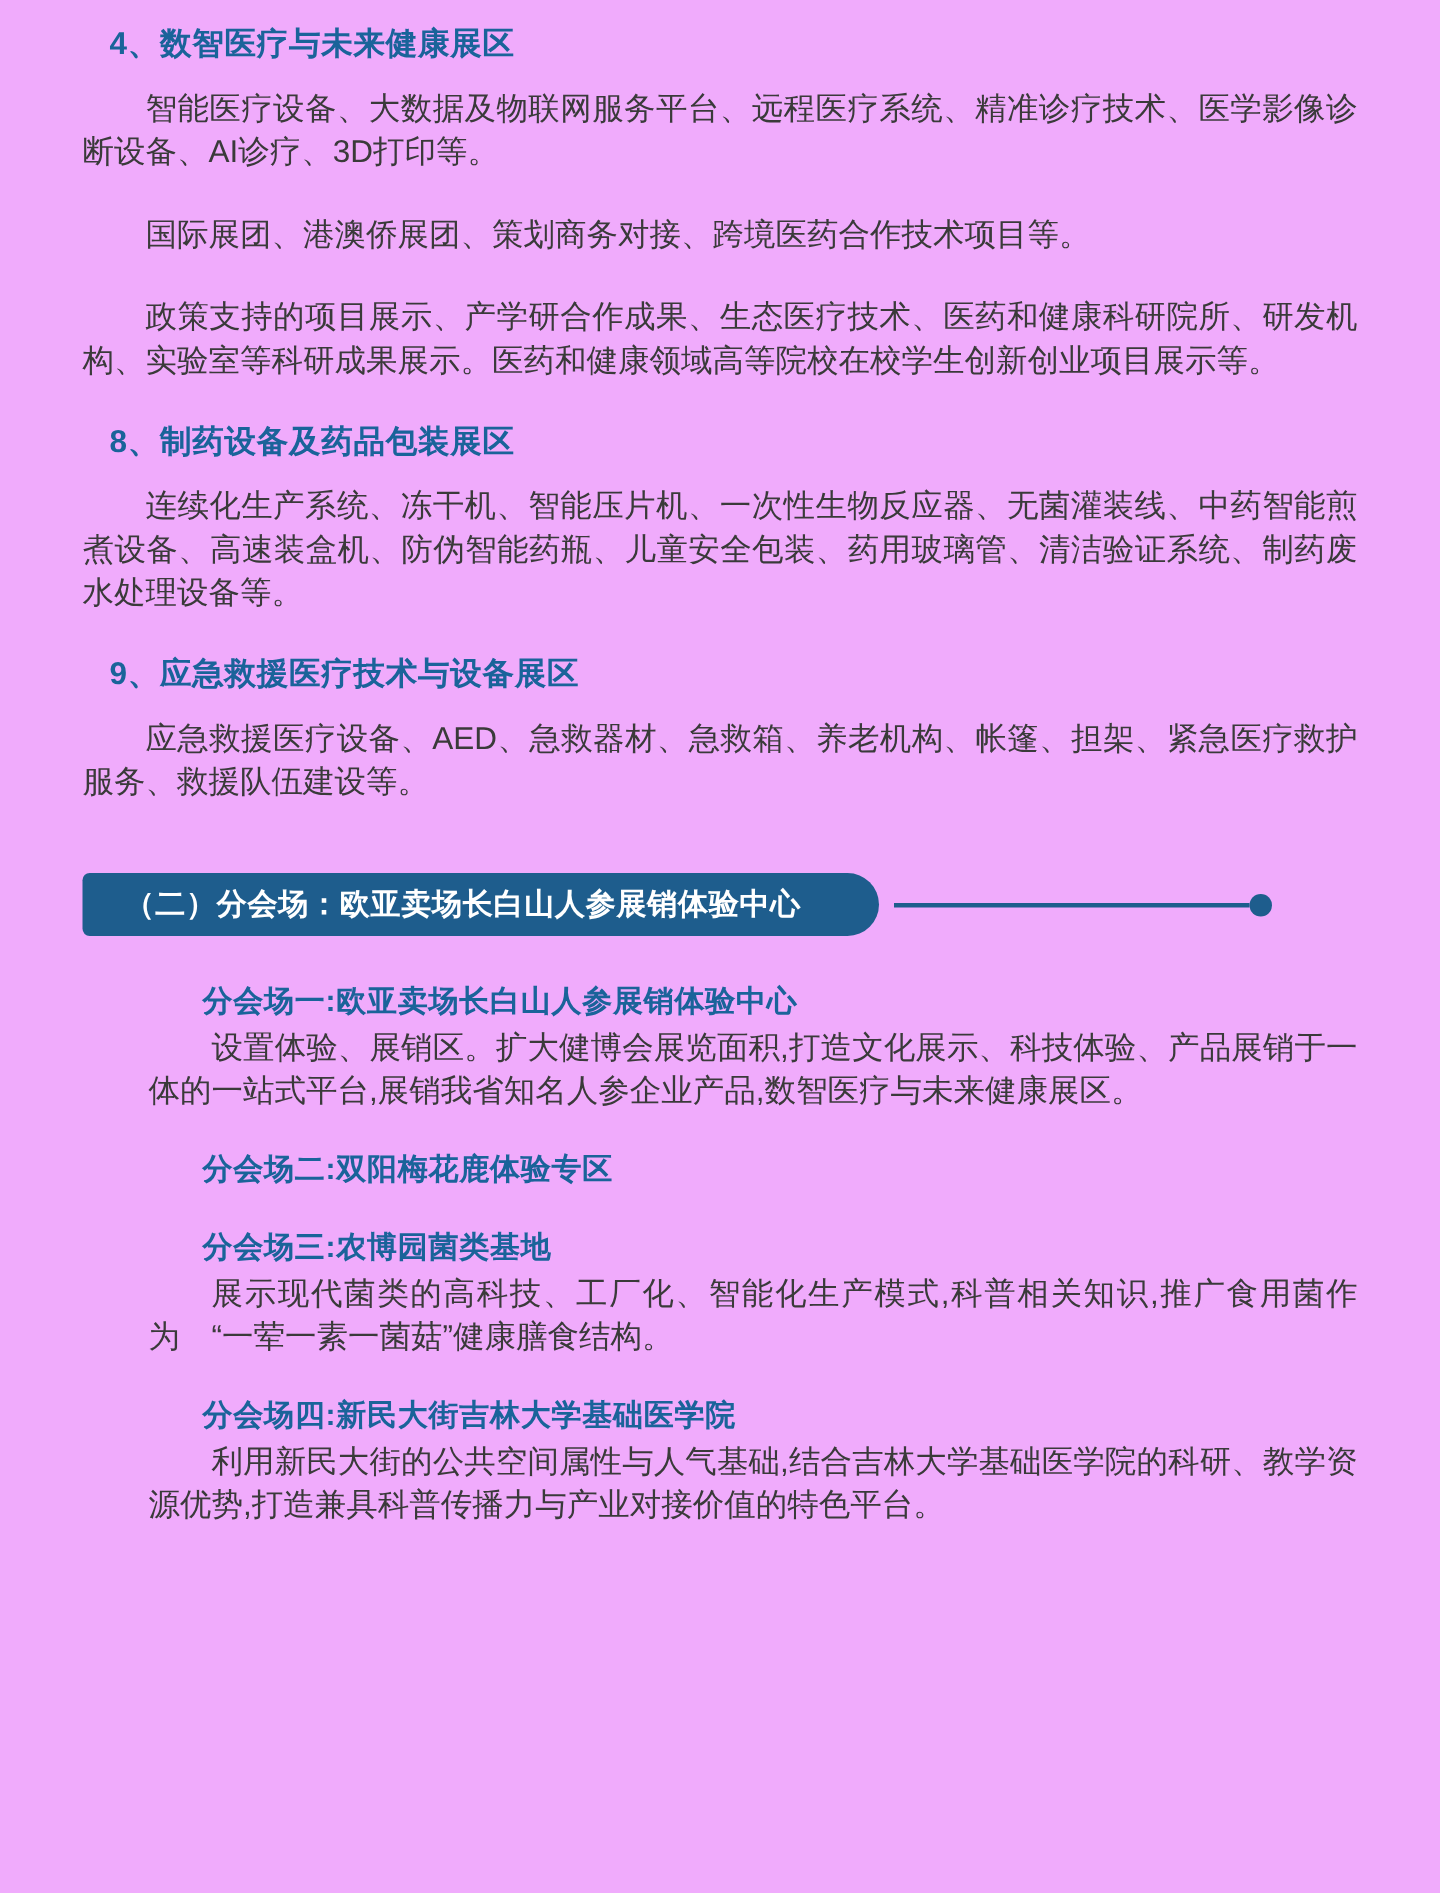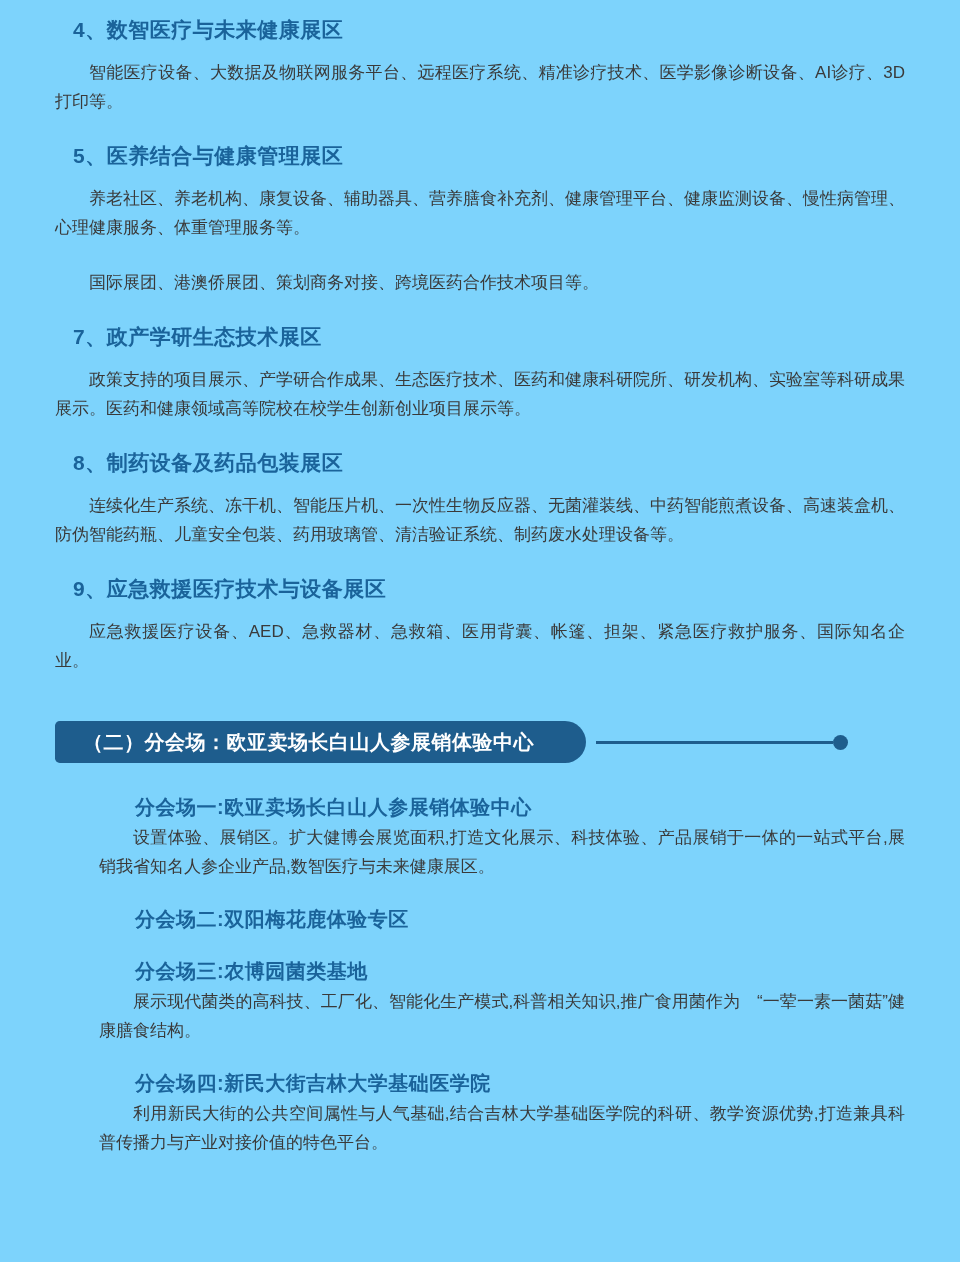--- a/index.html
+++ b/index.html
@@ -9,35 +9,35 @@
     height: 1262px;
     margin: 0 auto;
     font-family: "Liberation Sans", "DejaVu Sans", sans-serif;
     color: #3a3a3a;
     overflow: hidden;
   }
   .page {
     width: 960px;
     height: 1262px;
     padding: 16px 55px 0 55px;
-    background: #7dd3fc;
+    background: #f0abfc;
   }
   
   .zone { margin-bottom: 26px; }
   .zone-heading {
     font-size: 21px;
     line-height: 28px;
     font-weight: bold;
     color: #1a639a;
     padding-left: 18px;
     margin-bottom: 14px;
     letter-spacing: 0.5px;
   }
   .zone-body, .sub-body {
-    font-size: 17px;
+    font-size: 21px;
     line-height: 29px;
     color: #3a3a3a;
     text-indent: 2em;
     text-align: justify;
   }
   
   .banner-row {
     display: flex;
     align-items: center;
     margin: 46px 57px 30px 0; 
@@ -82,42 +82,37 @@
 </head>
 <body>
 
 <div class="page">
 
   <section class="zone">
     <h2 class="zone-heading">4、数智医疗与未来健康展区</h2>
     <p class="zone-body">智能医疗设备、大数据及物联网服务平台、远程医疗系统、精准诊疗技术、医学影像诊断设备、AI诊疗、3D打印等。</p>
   </section>
 
-  <section class="zone">
-    <h2 class="zone-heading">5、医养结合与健康管理展区</h2>
-    <p class="zone-body">养老社区、养老机构、康复设备、辅助器具、营养膳食补充剂、健康管理平台、健康监测设备、慢性病管理、心理健康服务、体重管理服务等。</p>
-  </section>
 
   <section class="zone">
     <p class="zone-body">国际展团、港澳侨展团、策划商务对接、跨境医药合作技术项目等。</p>
   </section>
 
   <section class="zone">
-    <h2 class="zone-heading">7、政产学研生态技术展区</h2>
     <p class="zone-body">政策支持的项目展示、产学研合作成果、生态医疗技术、医药和健康科研院所、研发机构、实验室等科研成果展示。医药和健康领域高等院校在校学生创新创业项目展示等。</p>
   </section>
 
   <section class="zone">
     <h2 class="zone-heading">8、制药设备及药品包装展区</h2>
     <p class="zone-body">连续化生产系统、冻干机、智能压片机、一次性生物反应器、无菌灌装线、中药智能煎煮设备、高速装盒机、防伪智能药瓶、儿童安全包装、药用玻璃管、清洁验证系统、制药废水处理设备等。</p>
   </section>
 
   <section class="zone">
     <h2 class="zone-heading">9、应急救援医疗技术与设备展区</h2>
-    <p class="zone-body">应急救援医疗设备、AED、急救器材、急救箱、医用背囊、帐篷、担架、紧急医疗救护服务、国际知名企业。</p>
+    <p class="zone-body">应急救援医疗设备、AED、急救器材、急救箱、养老机构、帐篷、担架、紧急医疗救护服务、救援队伍建设等。</p>
   </section>
 
   <div class="banner-row">
     <div class="banner">（二）分会场：欧亚卖场长白山人参展销体验中心</div>
     <div class="banner-line"></div>
     <div class="banner-dot"></div>
   </div>
 
   <section class="sub-venue">
     <h3 class="sub-heading">分会场一:欧亚卖场长白山人参展销体验中心</h3>

